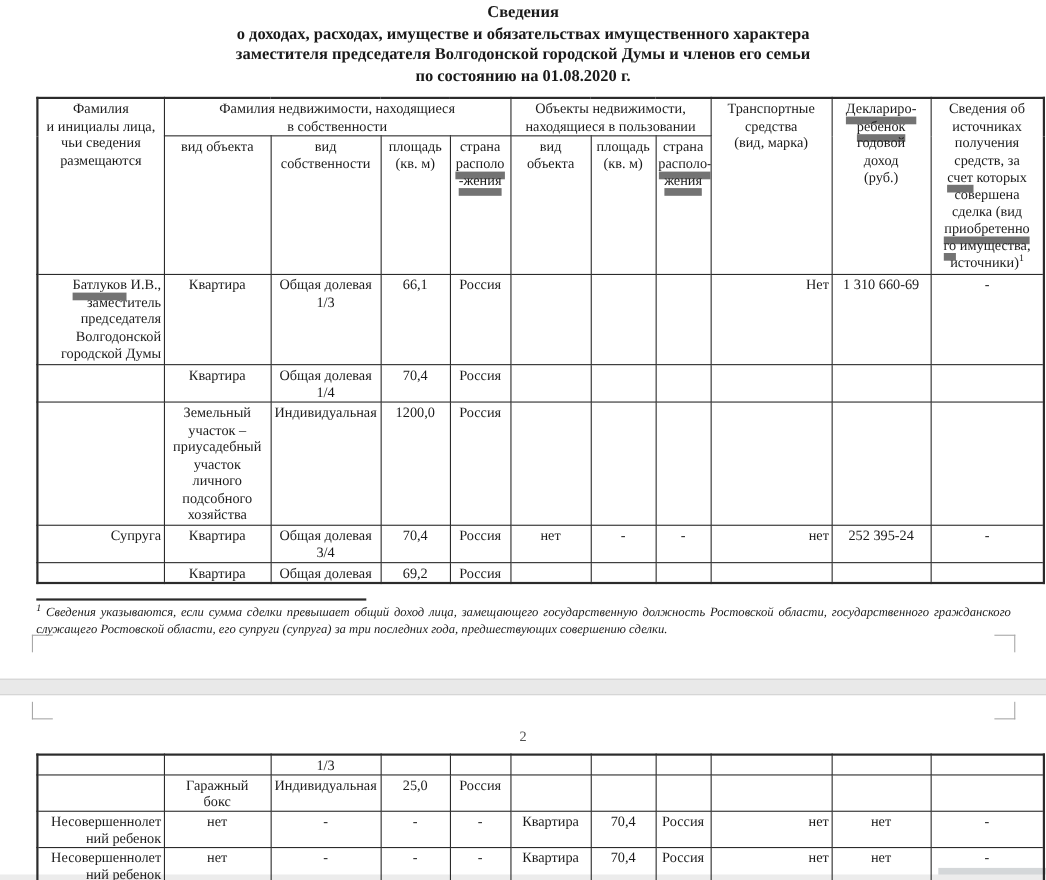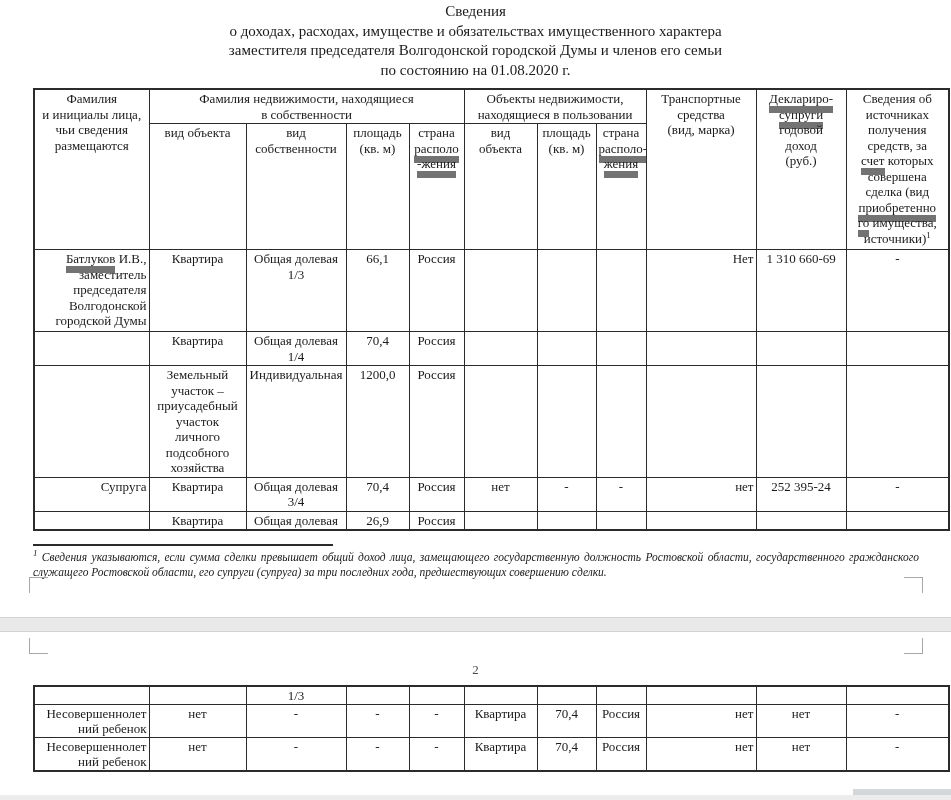--- a/index.html
+++ b/index.html
@@ -3,21 +3,21 @@
 <meta charset="utf-8">
 <style>
   html,body{margin:0;padding:0;}
   body{
     width:951px;height:800px;position:relative;overflow:hidden;
     background:#ffffff;color:#1a1a1a;
     font-family:"Liberation Serif","DejaVu Serif",serif;
   }
   #doc-title{
     position:absolute;top:2px;left:0;width:951px;text-align:center;
-    font-size:15px;line-height:19.5px;white-space:pre-line;
+    font-size:15px;line-height:19.5px;white-space:pre-line;font-weight:bold;
   }
   .doc-table{
     position:absolute;border-collapse:collapse;table-layout:fixed;
     font-size:13px;line-height:15.5px;border:2px solid #2b2b2b;
   }
   .doc-table td{
     border:1px solid #2b2b2b;vertical-align:top;text-align:center;
     padding:1px 2px;white-space:pre-line;overflow:hidden;
   }
   .doc-table td.l{text-align:right;}
@@ -77,21 +77,21 @@
 чьи сведения
 размещаются</td>
     <td colspan="4">Фамилия недвижимости, находящиеся
 в собственности</td>
     <td colspan="3">Объекты недвижимости,
 находящиеся в пользовании</td>
     <td rowspan="2">Транспортные
 средства
 (вид, марка)</td>
     <td rowspan="2"><span class="sp">Деклариро-</span><span>
-</span><span class="sp">супруги</span><span>
+</span><span class="sp">ребенок</span><span>
 годовой
 доход
 (руб.)</span></td>
     <td rowspan="2"><span>Сведения об
 источниках
 получения
 средств, за
 </span><span class="sp">счет</span><span> которых
 совершена
 сделка (вид
@@ -178,21 +178,21 @@
     <td>-</td>
     <td>-</td>
     <td class="l">нет</td>
     <td>252 395-24</td>
     <td>-</td>
   </tr>
   <tr style="height:17px">
     <td class="l"></td>
     <td>Квартира</td>
     <td>Общая долевая</td>
-    <td>26,9</td>
+    <td>69,2</td>
     <td>Россия</td>
     <td></td>
     <td></td>
     <td></td>
     <td class="l"></td>
     <td></td>
     <td></td>
   </tr>
 </tbody>
   </table>
@@ -233,20 +233,34 @@
     <td>1/3</td>
     <td></td>
     <td></td>
     <td></td>
     <td></td>
     <td></td>
     <td class="l"></td>
     <td></td>
     <td></td>
   </tr>
+  <tr style="height:30px">
+    <td class="l"></td>
+    <td>Гаражный
+бокс</td>
+    <td>Индивидуальная</td>
+    <td>25,0</td>
+    <td>Россия</td>
+    <td></td>
+    <td></td>
+    <td></td>
+    <td class="l"></td>
+    <td></td>
+    <td></td>
+  </tr>
   <tr style="height:33px">
     <td class="l">Несовершеннолет
 ний ребенок</td>
     <td>нет</td>
     <td>-</td>
     <td>-</td>
     <td>-</td>
     <td>Квартира</td>
     <td>70,4</td>
     <td>Россия</td>

